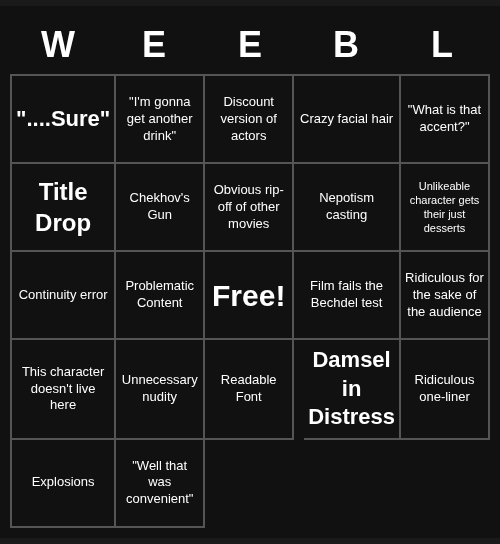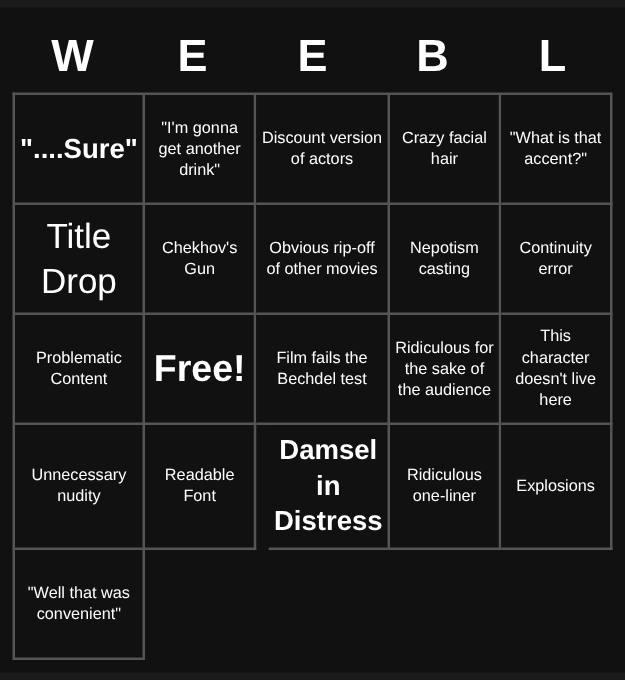--- a/index.html
+++ b/index.html
@@ -59,22 +59,22 @@
       background: #111;
       cursor: pointer;
     }
 
     .bingo-cell.large-text {
       font-size: 22px;
       font-weight: bold;
     }
 
     .bingo-cell.xl-text {
-      font-size: 28px;
-      font-weight: normal;
+      font-size: 24px;
+      font-weight: bold;
     }
 
     .bingo-cell.free {
       font-size: 26px;
       font-weight: bold;
     }
 
     .bingo-cell.spilt-jam {
       font-size: 26px;
       font-weight: bold;
@@ -100,20 +100,21 @@
   <div class="bingo-grid">
   <div class="bingo-cell large-text">"....Sure"</div>
       <div class="bingo-cell">"I'm gonna get another drink"</div>
       <div class="bingo-cell">Discount version of actors</div>
       <div class="bingo-cell">Crazy facial hair</div>
       <div class="bingo-cell">"What is that accent?"</div>
       <div class="bingo-cell xl-text">Title Drop</div>
       <div class="bingo-cell">Chekhov's Gun</div>
       <div class="bingo-cell">Obvious rip-off of other movies</div>
       <div class="bingo-cell">Nepotism casting</div>
+      <div class="bingo-cell" style="font-size: 11px;">Unlikeable character gets their just desserts</div>
       <div class="bingo-cell">Continuity error</div>
       <div class="bingo-cell">Problematic Content</div>
       <div class="bingo-cell free" style="font-size: 30px; font-weight: bold;">Free!</div>
       <div class="bingo-cell">Film fails the Bechdel test</div>
       <div class="bingo-cell">Ridiculous for the sake of the audience</div>
       <div class="bingo-cell">This character doesn't live here</div>
       <div class="bingo-cell">Unnecessary nudity</div>
       <div class="bingo-cell">Readable Font</div>
       <div class="bingo-cell damsel">Damsel in Distress</div>
       <div class="bingo-cell">Ridiculous one-liner</div>

